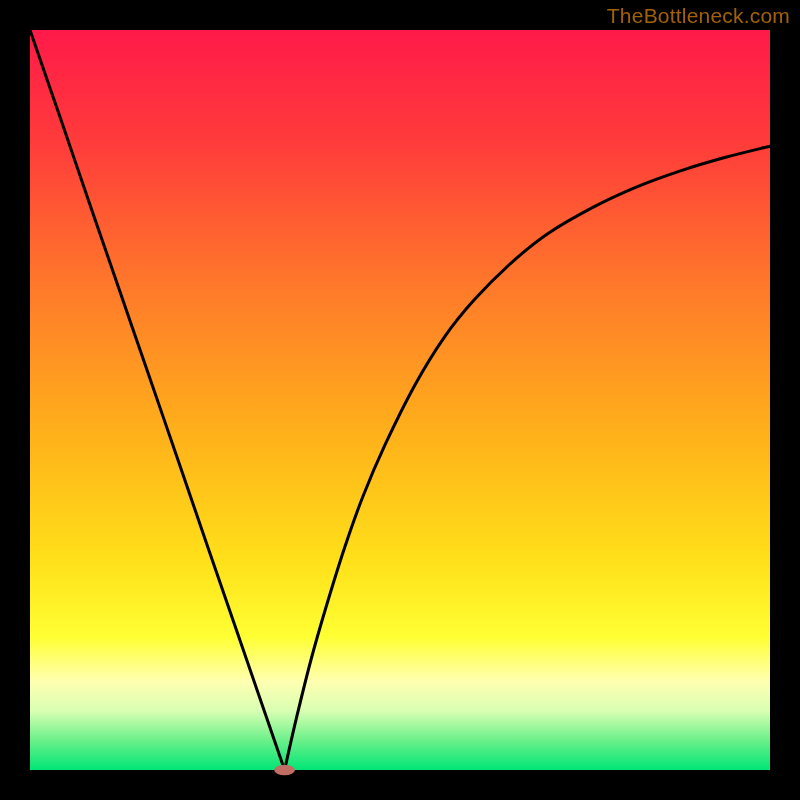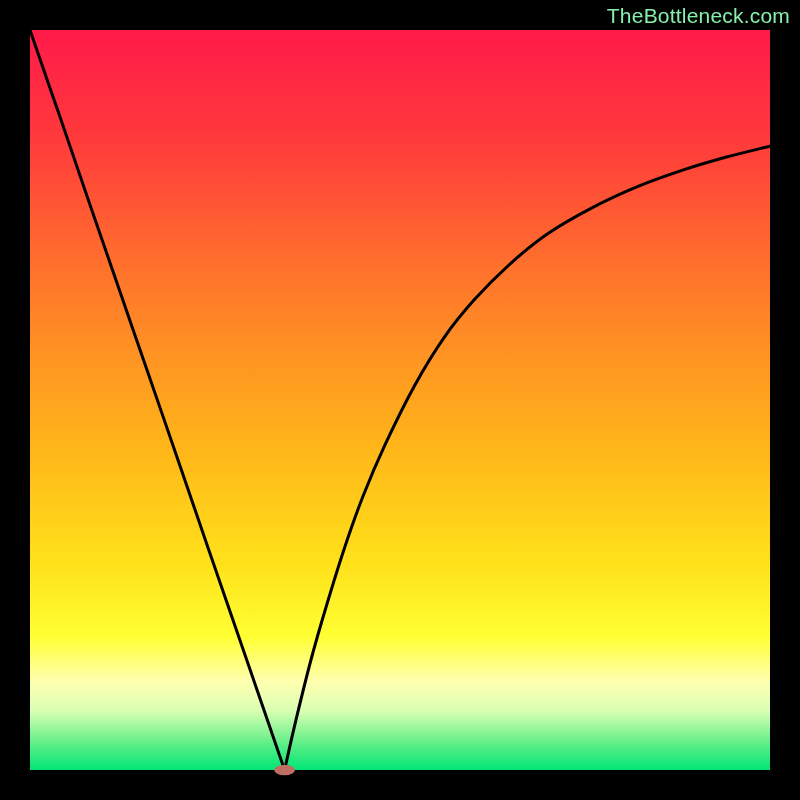--- a/index.html
+++ b/index.html
@@ -16,21 +16,21 @@
     top: 0;
     left: 0;
     width: 800px;
     height: 800px;
     background: #000;
   }
   .watermark {
     position: absolute;
     top: 4px;
     right: 10px;
-    color: #86efac;
+    color: #a16207;
     font-size: 21px;
     font-weight: 500;
     letter-spacing: 0.2px;
     text-align: center;
   }
   svg {
     display: block;
   }
 </style>
 </head>

